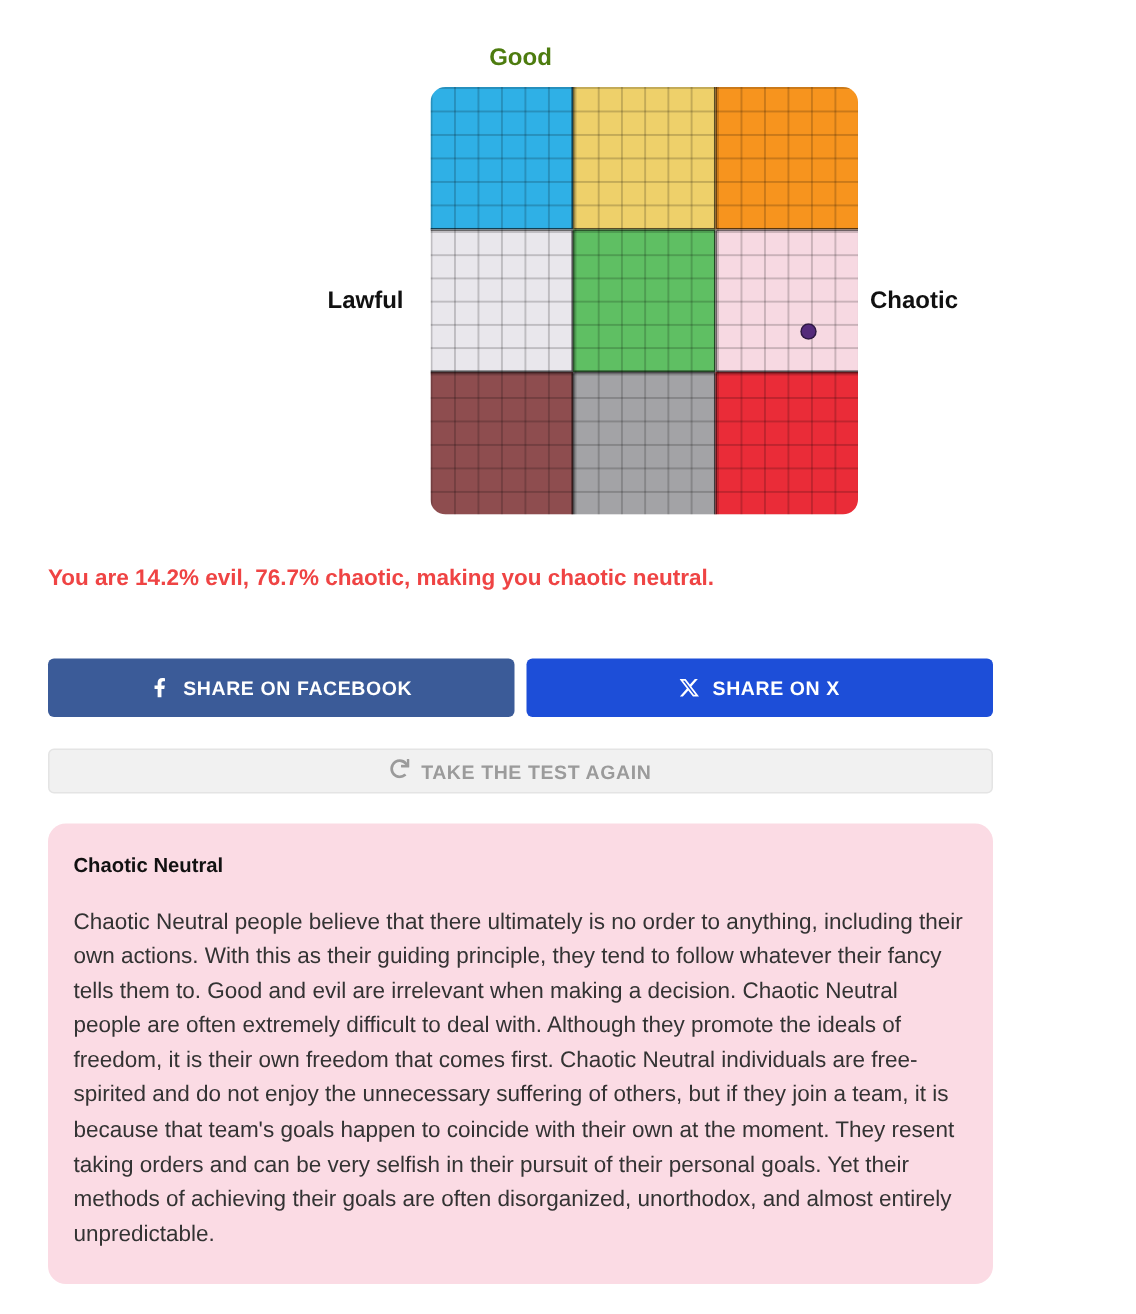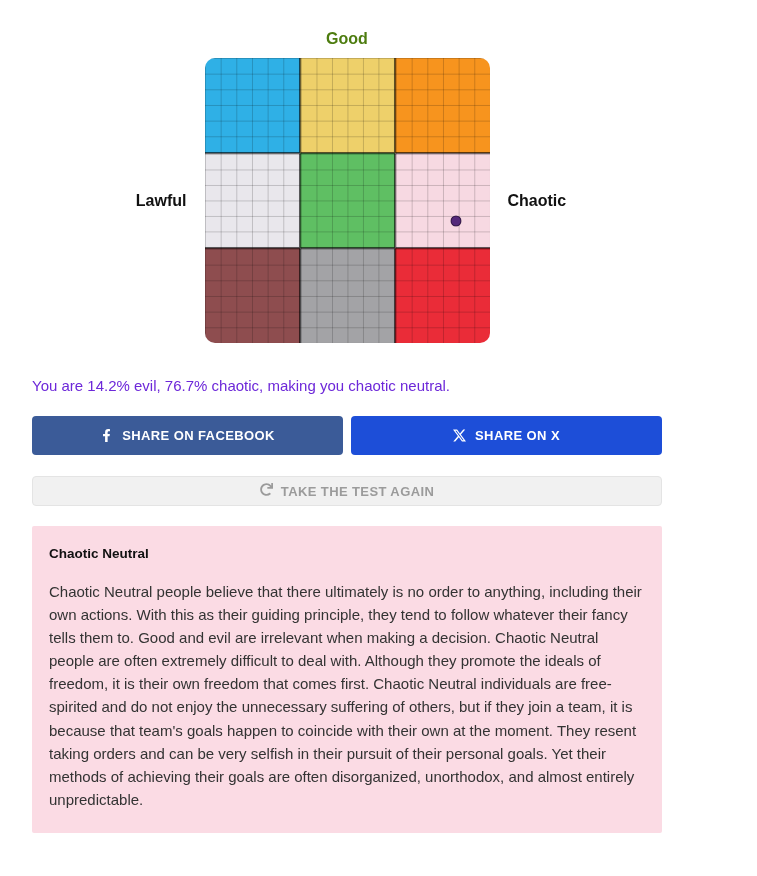--- a/index.html
+++ b/index.html
@@ -13,24 +13,24 @@
   }
   .wrapper { width: 630px; margin-left: 32px; padding-top: 8px; }
 
   .results-heading { font-size: 15px; font-weight: bold; color: #111; }
 
   
   .chart-section { margin-top: 22px; text-align: center; }
   .axis-top, .axis-bottom { font-size: 16px; font-weight: bold; color: #4d7c0f; }
   .axis-top { margin-bottom: 10px; }
   .axis-bottom { margin-top: 12px; }
-  .chart-row { display: flex; align-items: center; justify-content: center; }
+  .chart-row { display: flex; align-items: center; justify-content: flex-end; }
   .axis-left, .axis-right { font-size: 16px; font-weight: bold; color: #111; width: 90px; }
   .axis-left { text-align: right; padding-right: 18px; }
-  .axis-right { text-align: left; padding-left: 18px; }
+  .axis-right { text-align: left; padding-left: 8px; }
 
   .alignment-chart {
     position: relative;
     width: 285px; height: 285px;
     border-radius: 10px;
     overflow: hidden;
     display: grid;
     grid-template-columns: 1fr 1fr 1fr;
     grid-template-rows: 1fr 1fr 1fr;
     flex: 0 0 auto;
@@ -54,41 +54,42 @@
     border-radius: 50%;
     border: 1px solid rgba(0,0,0,0.45);
     transform: translate(-50%, -50%);
     z-index: 3;
   }
 
   
   .result-line {
     margin-top: 34px;
     font-size: 15px;
-    font-weight: normal;
-    color: #6d28d9;
+    font-weight: bold;
+    color: #ef4444;
   }
 
   
   .share-row { display: flex; gap: 8px; margin-top: 22px; }
   .share-btn {
     flex: 1;
     height: 39px;
     border: none;
     border-radius: 4px;
     color: #ffffff;
     font-family: inherit;
     font-size: 13px;
     font-weight: bold;
     letter-spacing: 0.4px;
     display: flex;
     align-items: center;
     justify-content: center;
     gap: 9px;
     cursor: pointer;
+    margin-top: 23px;
   }
   .share-btn svg { display: block; }
 
   .retake-btn {
     width: 100%;
     height: 30px;
     margin-top: 21px;
     background: #f1f1f1;
     border: 1px solid #e4e4e4;
     border-radius: 4px;
@@ -101,21 +102,21 @@
     align-items: center;
     justify-content: center;
     gap: 8px;
     cursor: pointer;
   }
 
   
   .description-panel {
     margin-top: 20px;
     background: #fbdbe4;
-    border-radius: 2px;
+    border-radius: 12px;
     padding: 20px 17px 22px 17px;
   }
   .description-title { font-size: 13.5px; font-weight: bold; color: #111; }
   .description-body {
     margin-top: 19px;
     font-size: 15px;
     line-height: 1.54;
     color: #333333;
   }
 </style>

